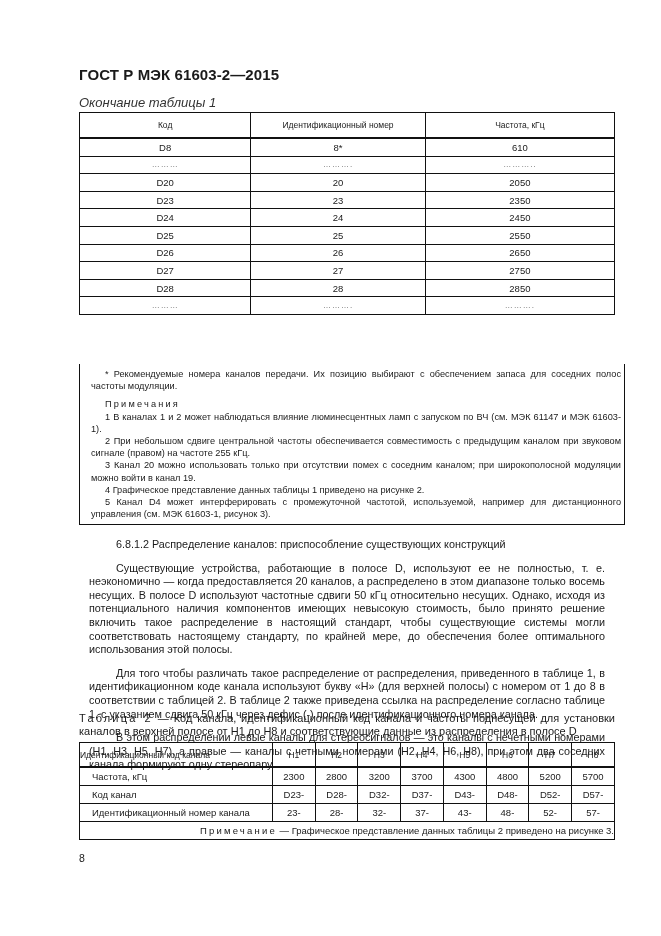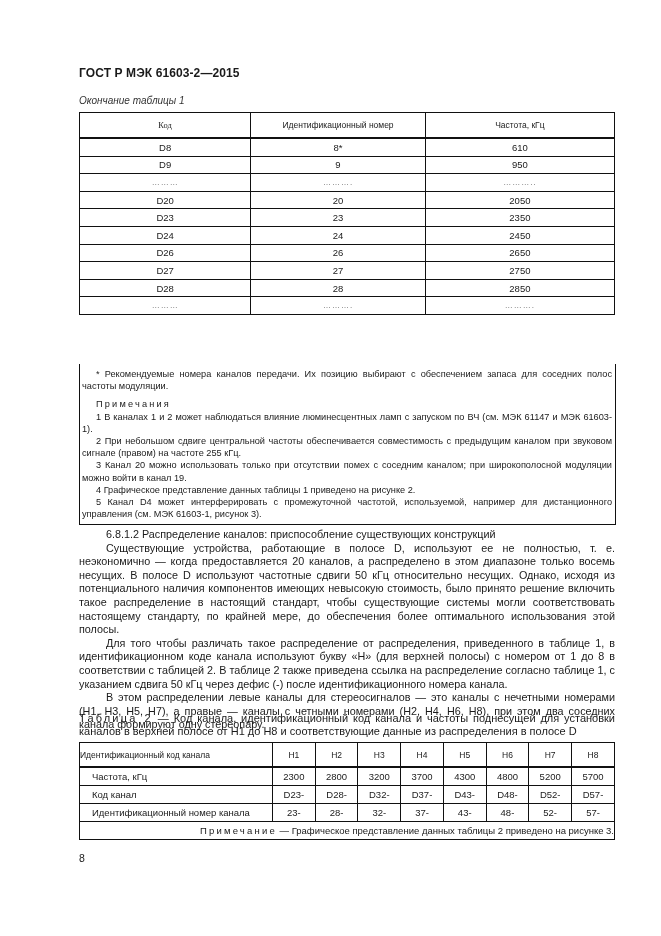--- a/index.html
+++ b/index.html
@@ -1,37 +1,37 @@
 <!DOCTYPE html>
 <html><head>
 <meta charset="utf-8">
 <style>
   html, body { margin: 0; padding: 0; background: #ffffff; }
   body { width: 661px; height: 936px; position: relative; overflow: hidden;
          font-family: "Liberation Sans", "DejaVu Sans", sans-serif; color: #1a1a1a; }
-  .page-header { position: absolute; left: 79px; top: 66px; font-weight: bold; font-size: 12px; letter-spacing: 0.1px; }
-  .table-caption-cont { position: absolute; left: 79px; top: 95px; font-style: italic; font-size: 10px; color: #333; }
+  .page-header { position: absolute; left: 79px; top: 66px; font-weight: bold; font-size: 15px; letter-spacing: 0.1px; }
+  .table-caption-cont { position: absolute; left: 79px; top: 95px; font-style: italic; font-size: 13px; color: #333; }
 
   table { border-collapse: collapse; }
   .t1 { position: absolute; left: 79px; top: 112px; width: 536px; font-size: 9.5px; }
   .t1 td, .t1 th { border: 1px solid #111; text-align: center; padding: 0; height: 16.6px; font-weight: normal; }
   .t1 th { height: 24px; font-size: 8.5px; }
   .t1 thead tr th { border-bottom: 2px solid #111; }
-  .t1 .c1 { width: 171px; font-family: Liberation Serif, serif; } .t1 .c2 { width: 174px; } .t1 .c3 { width: 189px; }
+  .t1 .c1 { width: 171px; } .t1 .c2 { width: 174px; } .t1 .c3 { width: 189px; }
   .t1 { border: 1.5px solid #111; }
   .dots { color: #555; letter-spacing: 1px; font-size: 8px; }
 
   .notes-box { position: absolute; left: 79px; top: 364px; width: 534px; border: 1.5px solid #111; border-top: none;
-               font-size: 9.2px; line-height: 12.2px; padding: 4px 1px 4px 0; box-sizing: content-box; }
+               font-size: 9.2px; line-height: 12.2px; padding: 4px 1px 4px 9px; box-sizing: content-box; }
   .notes-box p { margin: 0; text-indent: 14px; text-align: justify; padding: 0 2px 0 2px; }
   .notes-box .gap { height: 6px; }
   .spaced { letter-spacing: 2.2px; }
 
   .body-text { position: absolute; left: 79px; top: 528px; width: 536px; font-size: 10.8px; line-height: 13.6px; }
-  .body-text p { margin: 0; text-indent: 27px; text-align: justify; }
+  .body-text p { margin: 10px; text-indent: 27px; text-align: justify; }
   .body-text .sec { text-indent: 27px; }
 
   .t2-caption { position: absolute; left: 79px; top: 712px; width: 536px; font-size: 11px; line-height: 12.5px; text-align: justify; }
   .t2 { position: absolute; left: 79px; top: 742px; width: 536px; font-size: 9.5px; border: 1.5px solid #111; }
   .t2 td { border: 1px solid #111; text-align: center; height: 17px; padding: 0; }
   .t2 .hdr td { height: 23px; font-size: 8.5px; border-bottom: 2px solid #111; }
   .t2 td.lbl { text-align: left; padding-left: 12px; width: 180px; }
   .t2 .hdr td.lbl { text-align: left; padding-left: 0; margin-top: 32px; }
   .t2 td.note { text-align: right; padding-left: 12px; height: 17px; }
 
@@ -51,43 +51,43 @@
       <th class="c3">Частота, кГц</th>
     </tr>
   </thead>
   <tbody>
     <tr>
         <td>D8</td>
         <td>8*</td>
         <td>610</td>
       </tr>
     <tr>
-        <td>D9</td>
-        <td>9</td>
-        <td>950</td>
-      </tr>
-    <tr>
         <td class="dots">………</td>
         <td class="dots">……….</td>
         <td class="dots">………..</td>
       </tr>
     <tr>
         <td>D20</td>
         <td>20</td>
         <td>2050</td>
       </tr>
     <tr>
         <td>D23</td>
         <td>23</td>
         <td>2350</td>
       </tr>
     <tr>
         <td>D24</td>
         <td>24</td>
         <td>2450</td>
+      </tr>
+    <tr>
+        <td>D25</td>
+        <td>25</td>
+        <td>2550</td>
       </tr>
     <tr>
         <td>D26</td>
         <td>26</td>
         <td>2650</td>
       </tr>
     <tr>
         <td>D27</td>
         <td>27</td>
         <td>2750</td>

